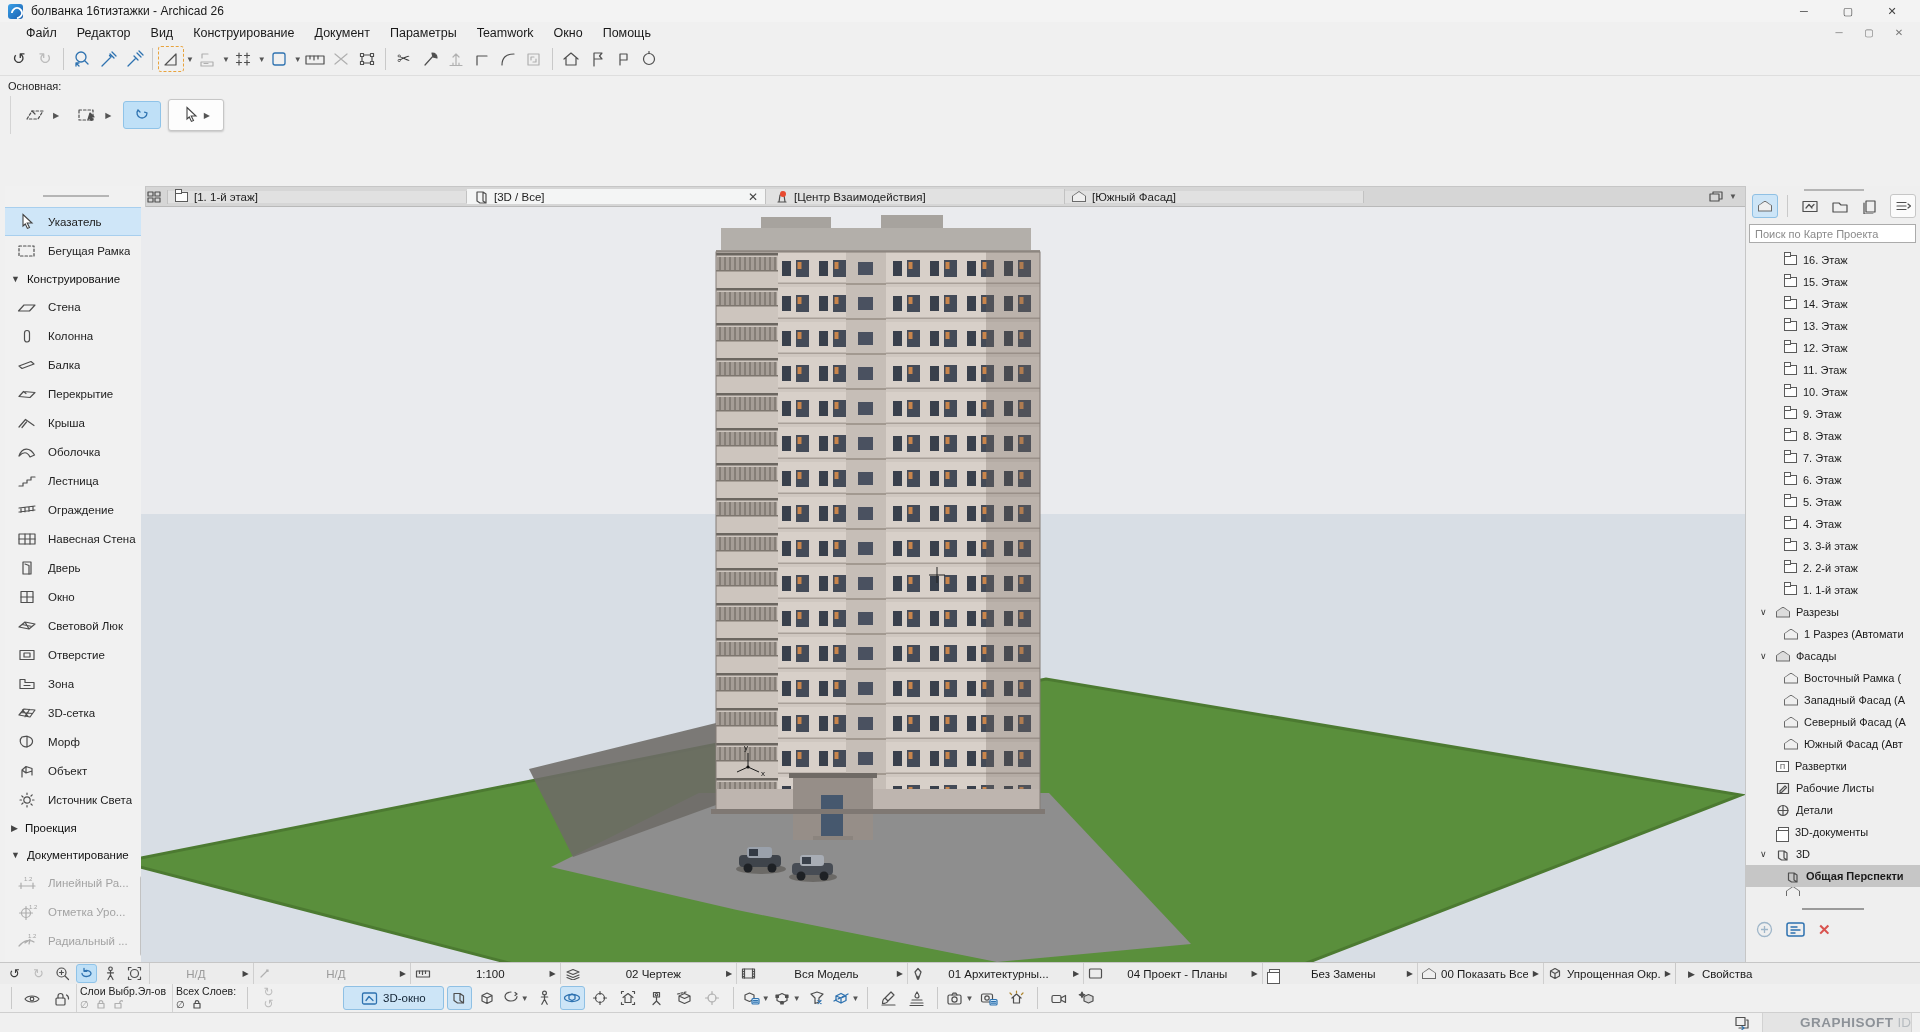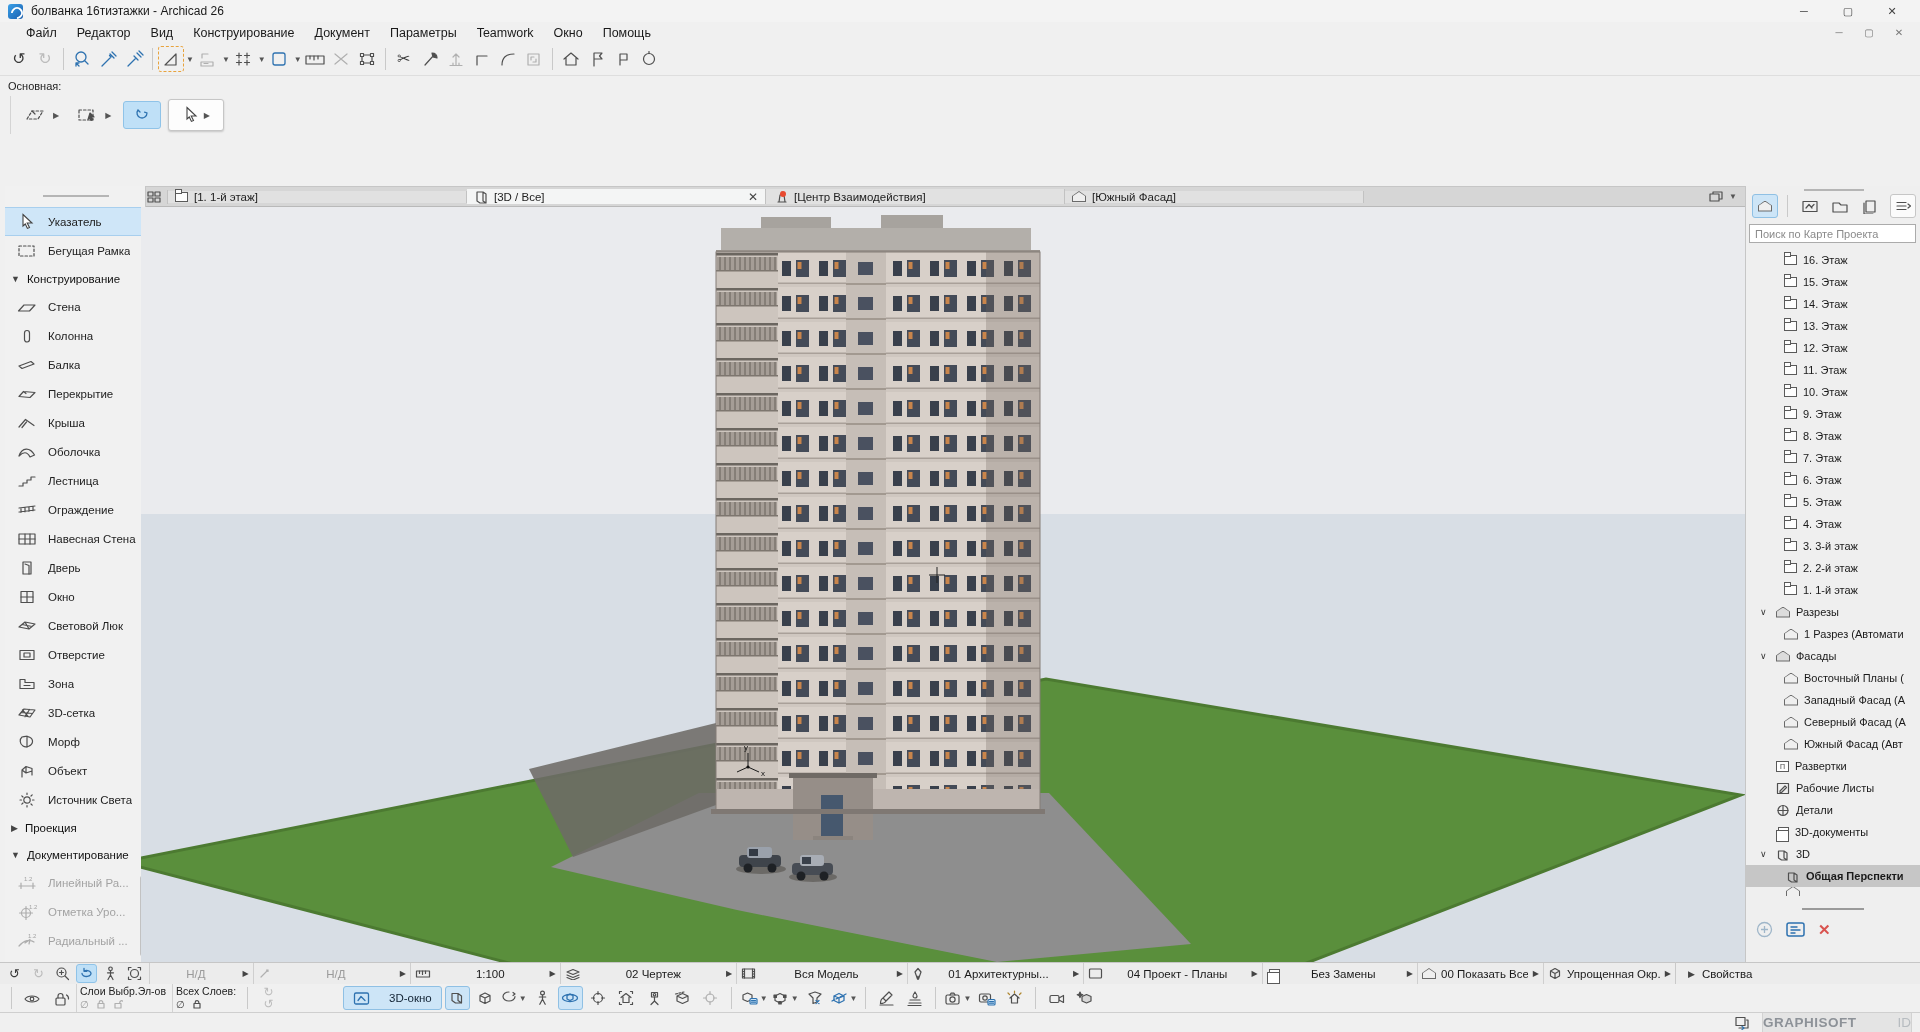--- a/index.html
+++ b/index.html
@@ -90,25 +90,25 @@
 .qlabel{flex:1;text-align:center;white-space:nowrap;overflow:hidden}
 .qlabel.dim{color:#9a9a9a}
 .qarr{font-size:8px;color:#444}
 .props-band{position:absolute;top:962px;left:1675px;width:245px;height:22px;background:#ececec;border-top:1px solid #c6c6c6;border-left:1px solid #c9c9c9;display:flex;align-items:center;gap:7px;padding-left:12px;font-size:11.5px}
 
 .toolbar2{position:absolute;top:984px;left:0;width:1920px;height:28px;background:#f0f0f0;display:flex;align-items:center;padding-left:6px;gap:3px}
 .t2btn{height:24px;min-width:25px;display:flex;align-items:center;justify-content:center;border-radius:3px}
 .t2btn.on{background:#cde5f7;border:1px solid #8fc0e4}
 .lblgrp{display:flex;flex-direction:column;justify-content:center;height:28px;font-size:10.5px;color:#222;line-height:1.1;padding:0 3px;border-left:1px solid #d2d2d2}
 .minirow{display:flex;gap:7px;align-items:center;margin-top:1px;color:#9a9a9a;font-size:10px}
-.btn3d{display:flex;align-items:center;gap:19px;background:#cde5f7;border:1px solid #8fc0e4;border-radius:3px;height:24px;padding:0 9px;font-size:11.5px;color:#123}
+.btn3d{display:flex;align-items:center;gap:5px;background:#cde5f7;border:1px solid #8fc0e4;border-radius:3px;height:24px;padding:0 17px;font-size:11.5px;color:#123}
 
 .statusbar{position:absolute;top:1012px;left:0;width:1920px;height:20px;border-top:1px solid #cfcfcf;background:#f0f0f0;display:flex;align-items:center;padding-left:8px;font-size:12px;color:#111}
 .sb-right{margin-left:auto;display:flex;align-items:center;height:100%}
-.brandbox{width:150px;height:100%;background:#e4e4e4;border-left:1px solid #d2d2d2;border-right:1px solid #d2d2d2;display:flex;align-items:center;justify-content:space-between;gap:4px;margin:0 8px 0 10px}
+.brandbox{width:150px;height:100%;background:#e4e4e4;border-left:1px solid #d2d2d2;border-right:1px solid #d2d2d2;display:flex;align-items:center;justify-content:flex-end;gap:4px;margin:0 8px 0 10px}
 .brand{color:#8d9298;font-size:13.5px;letter-spacing:.5px;font-weight:bold}
 .brandid{color:#b7bcc0;font-size:13.5px}
 </style>
 </head>
 <body>
 
 <div class="titlebar">
   <span class="aclogo"></span>
   <span>болванка 16тиэтажки - Archicad 26</span>
   <div class="menu-right" style="margin-left:auto">
@@ -736,21 +736,21 @@
         <span class="tico house"></span>
         <span>1 Разрез (Автомати</span>
       </div>
     <div class="trow lv0">
         <span class="chev">∨</span>
         <span class="tico house fill"></span>
         <span>Фасады</span>
       </div>
     <div class="trow">
         <span class="tico house"></span>
-        <span>Восточный Планы (</span>
+        <span>Восточный Рамка (</span>
       </div>
     <div class="trow">
         <span class="tico house"></span>
         <span>Западный Фасад (А</span>
       </div>
     <div class="trow">
         <span class="tico house"></span>
         <span>Северный Фасад (А</span>
       </div>
     <div class="trow">

